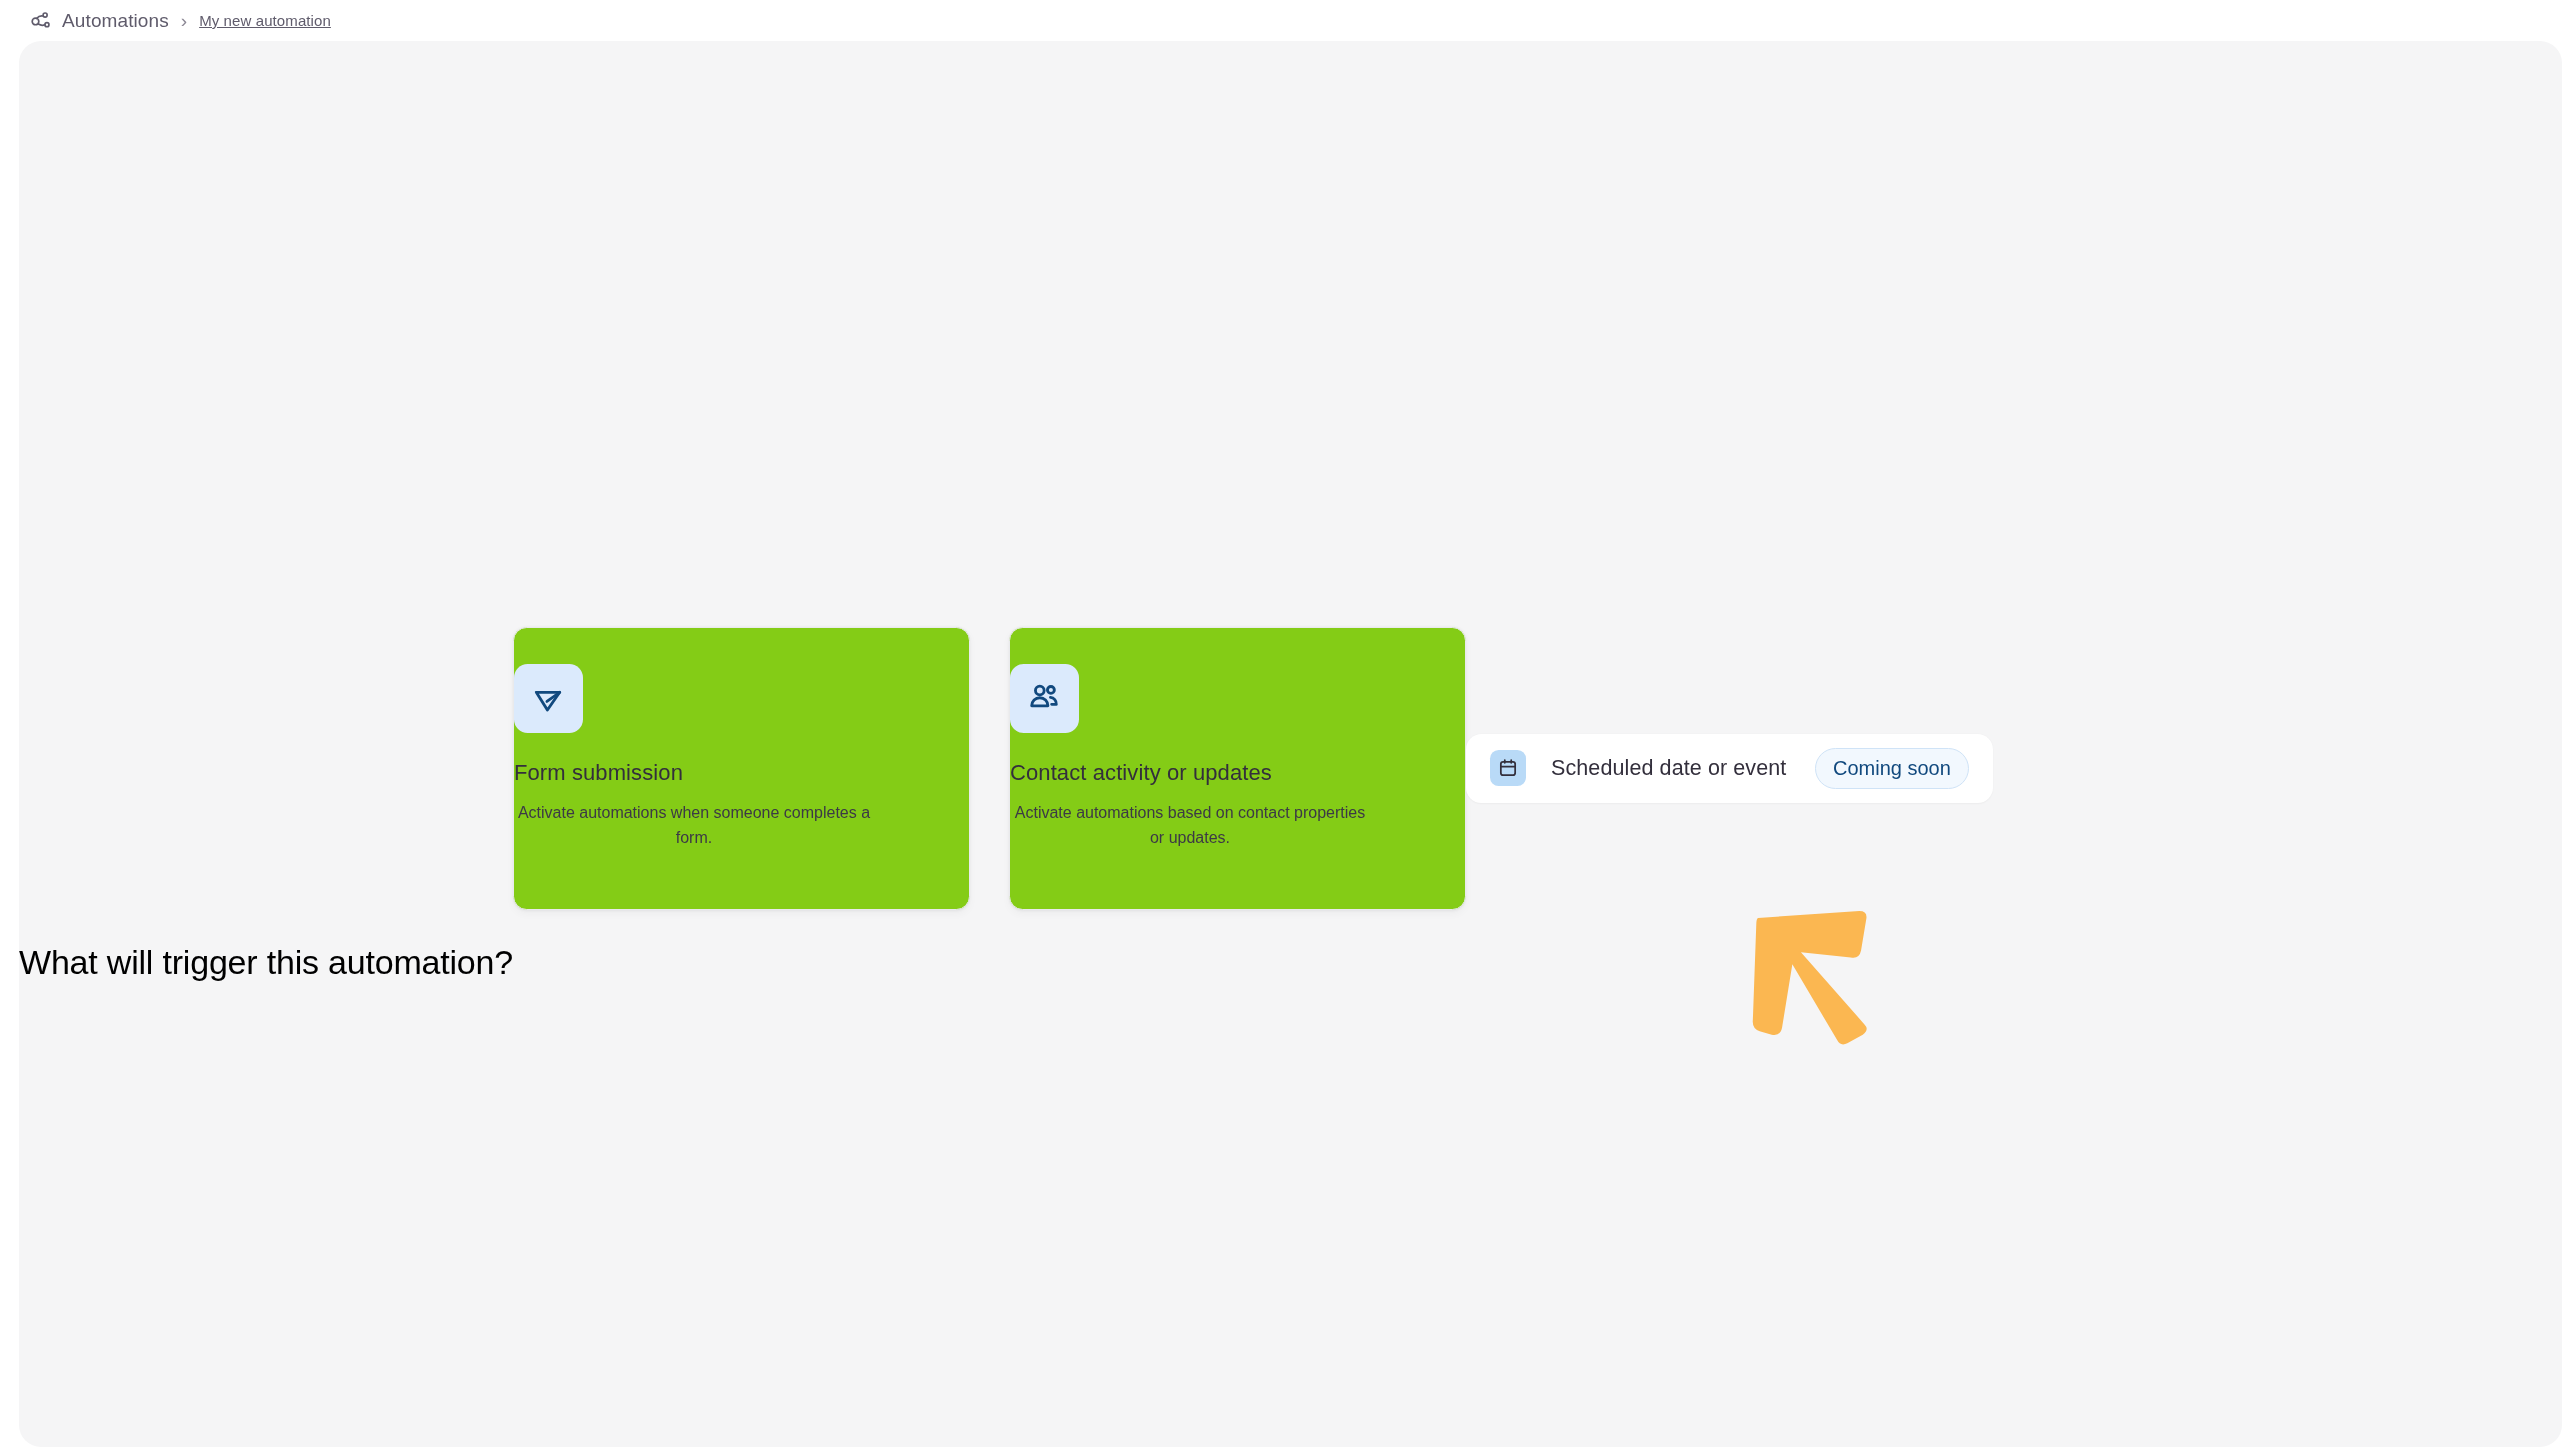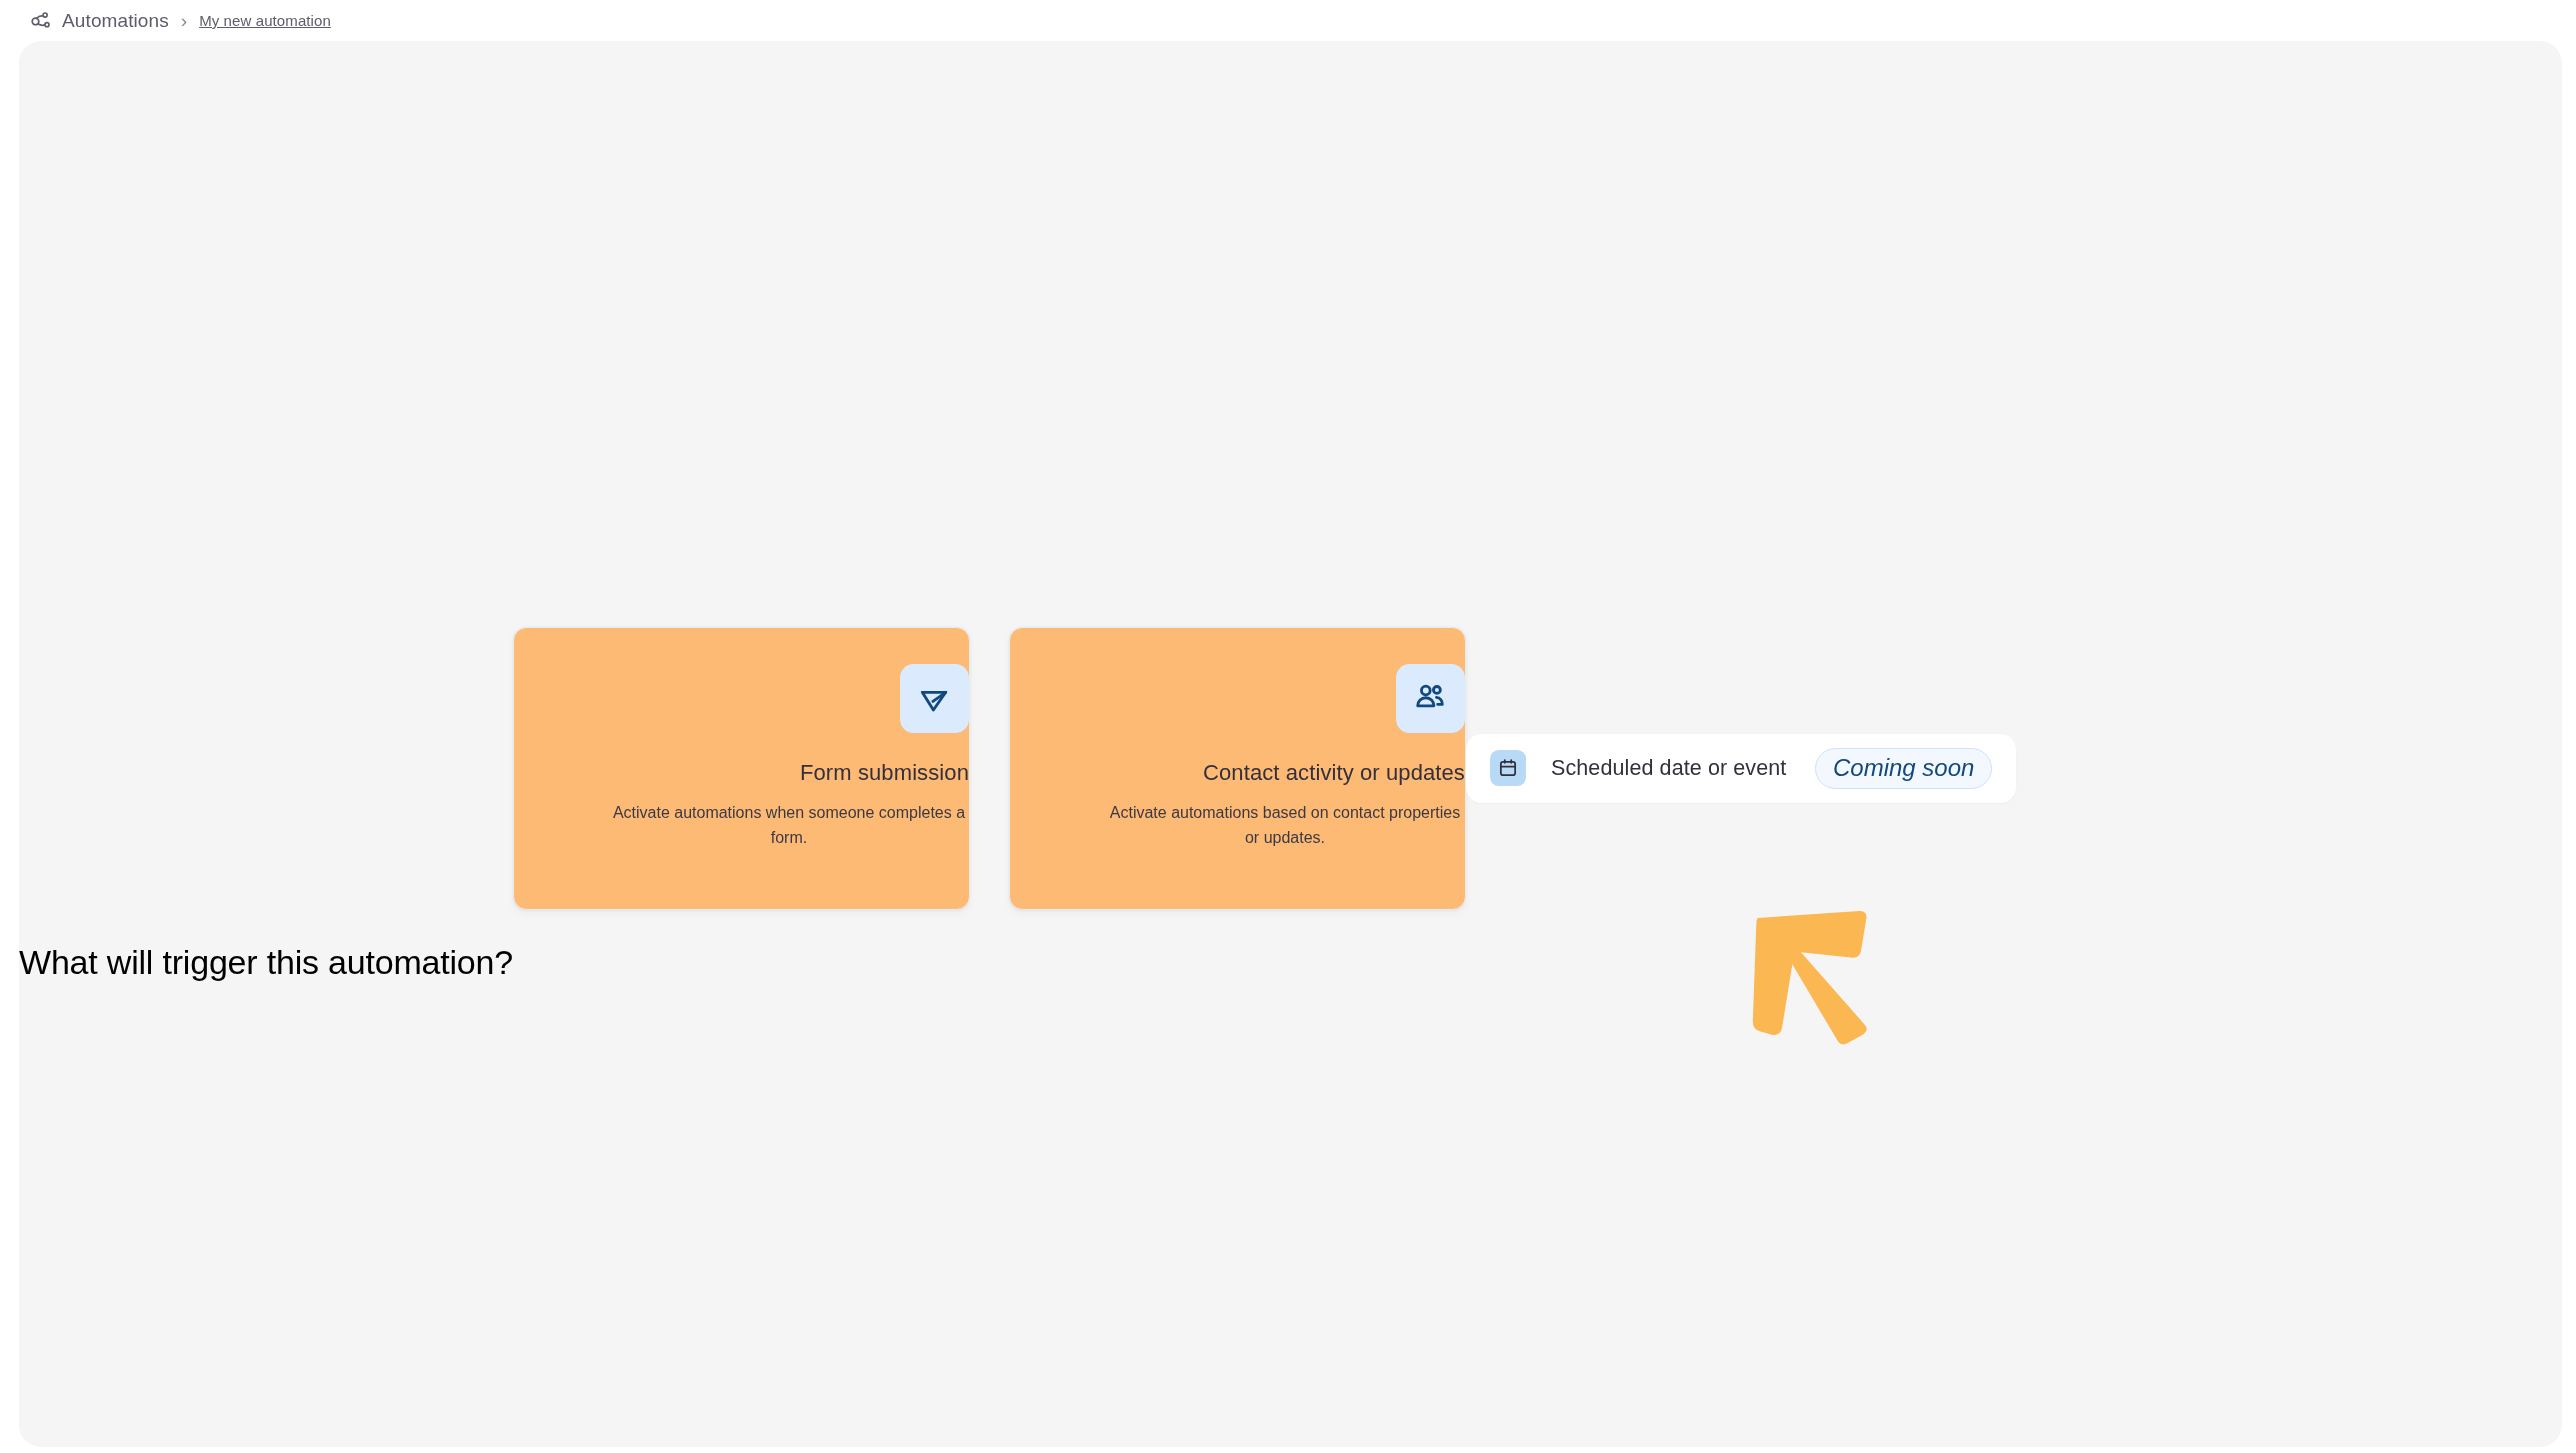--- a/index.html
+++ b/index.html
@@ -101,27 +101,27 @@
 
   .card-row {
     margin-top: 48px;
     display: flex;
     gap: 39px;
   }
 
   .trigger-card {
     width: 457px;
     height: 283px;
-    background: #fdba74;
+    background: #84cc16;
     border: 1.3px solid #e9eaec;
     border-radius: 13.7px;
     box-shadow: 0 0.9px 2.6px rgba(20,20,30,.05), 0 3.4px 8.6px rgba(20,20,30,.035);
     display: flex;
     flex-direction: column;
-    align-items: flex-end;
+    align-items: flex-start;
     cursor: pointer;
     padding-top: 36px;
   }
 
   .card-icon-box {
     width: 69px;
     height: 69px;
     border-radius: 13.7px;
     background: #dbeafc;
     display: flex;
@@ -182,24 +182,23 @@
   .soon-badge {
     margin-left: 20.6px;
     height: 41px;
     padding: 0 17px;
     border: 1.3px solid #cfe3f7;
     background: #f2f8fe;
     border-radius: 20.6px;
     display: flex;
     align-items: center;
     justify-content: center;
-    font-size: 24px;
+    font-size: 20px;
     color: #11497e;
     white-space: nowrap;
-    font-style: italic;
   }
 
   
   .annotation-arrow {
     position: absolute;
     left: 1732px;
     top: 858px;
     width: 172px;
     height: 146px;
     pointer-events: none;

